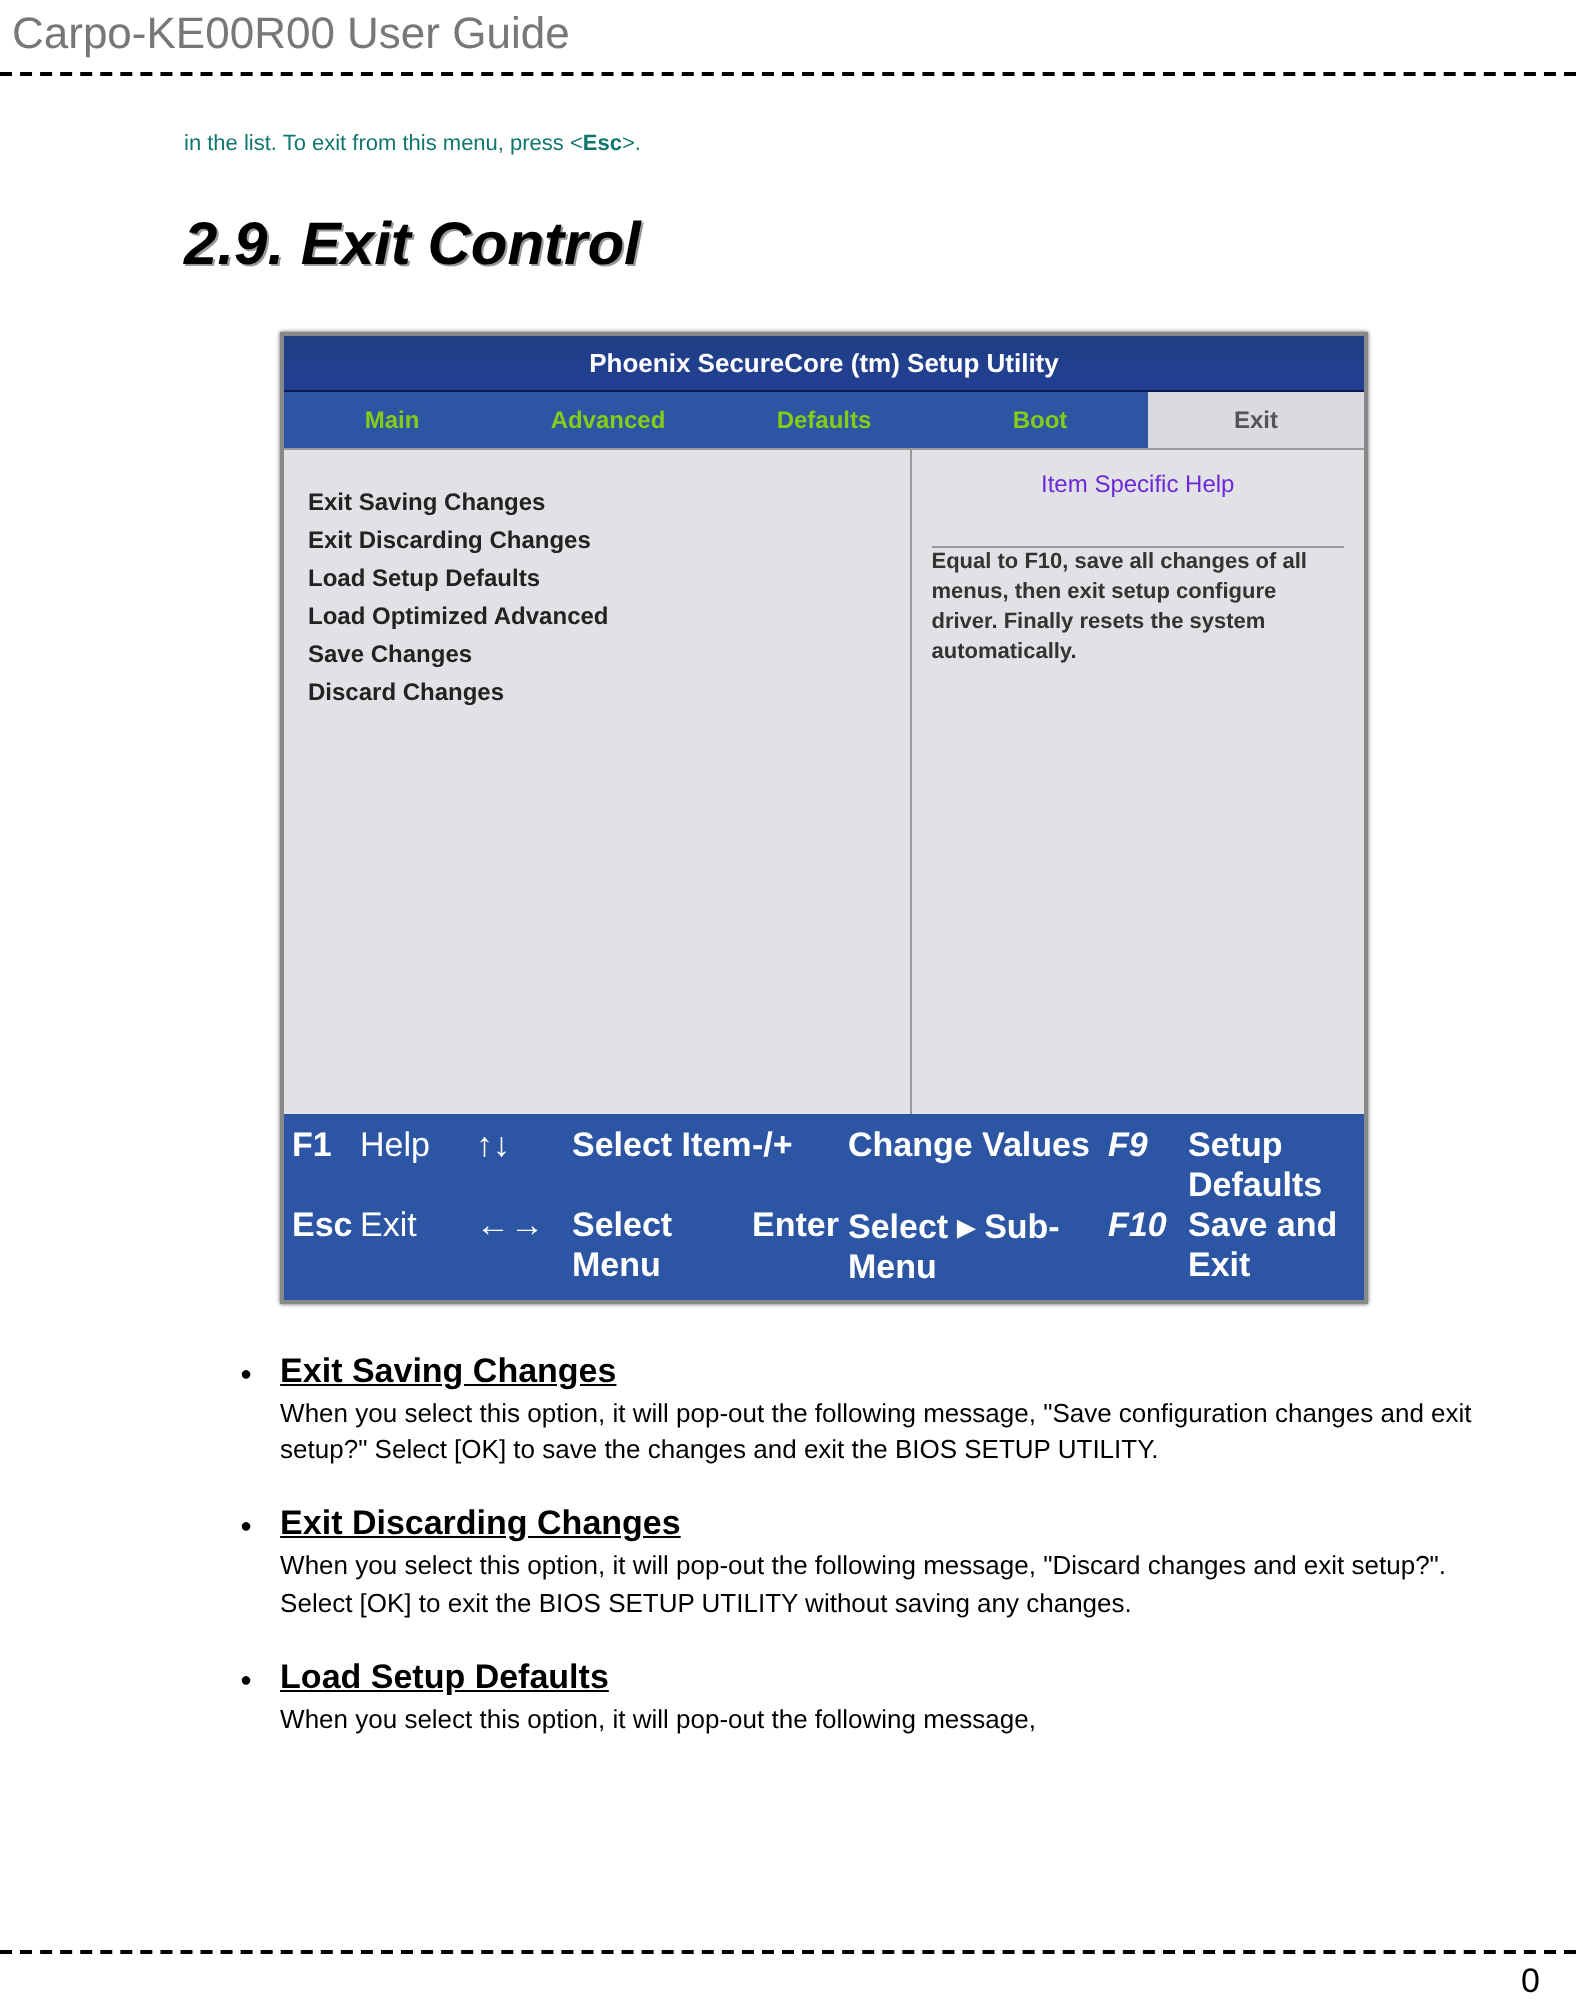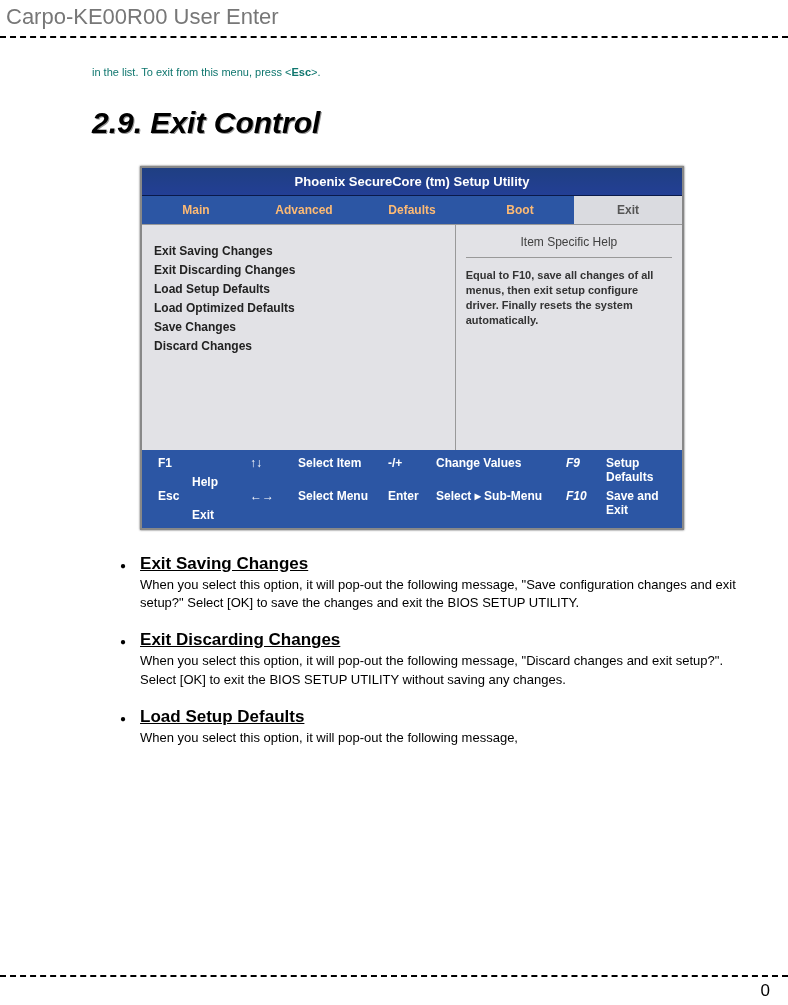--- a/index.html
+++ b/index.html
@@ -27,21 +27,21 @@
     font-family: Arial, sans-serif;
     font-style: italic;
     font-weight: bold;
     font-size: 30px;
     color: #000;
     margin: 28px 0 0 92px;
     text-shadow: 1px 1px 0 #999;
   }
   .bios-frame {
     width: 544px;
-    height: 364px;
+    height: 486px;
     margin: 26px auto 0 140px;
     border: 2px solid #888;
     background: #e2e2e6;
     box-shadow: 0 0 2px #555;
     display: flex;
     flex-direction: column;
   }
   .bios-titlebar {
     background: linear-gradient(#1f3f82,#233f95);
     color: #fff;
@@ -49,21 +49,21 @@
     text-align: center;
     font-size: 13px;
     padding: 6px 0;
     border-bottom: 1px solid #0a1a4a;
   }
   .bios-tabs {
     display: flex;
     background: #2c56a4;
   }
   .bios-tab {
-    color: #fdba74;
+    color: #84cc16;
     font-size: 12px;
     font-weight: bold;
     padding: 7px 0;
     text-align: center;
     flex: 1;
   }
   .bios-tab.active {
     background: #dadbe0;
     color: #555;
   }
@@ -84,42 +84,41 @@
   }
   .bios-item {
     font-size: 12px;
     font-weight: bold;
     color: #222;
     margin: 5px 0;
   }
   .help-title {
     font-size: 12px;
     text-align: center;
-    color: #404040;
-    padding-bottom: 8px;
+    color: #6d28d9;
+    padding-bottom: 24px;
     border-bottom: 1px solid #999;
-    margin-bottom: 10px;
   }
   .help-body {
     font-size: 11px;
     font-weight: bold;
     color: #333;
     line-height: 1.35;
   }
   .bios-footer {
     background: #2c56a4;
     display: flex;
     flex-wrap: wrap;
-    padding: 6px 16px;
-    font-size: 12px;
+    padding: 6px 4px;
+    font-size: 17px;
     color: #fff;
   }
   .foot-row { display: flex; width: 100%; gap: 0; }
   .foot-key { width: 34px; font-weight: bold; }
-  .foot-lbl { width: 58px; font-weight: bold; margin-top: 19px; }
+  .foot-lbl { width: 58px; font-weight: normal; }
   .foot-sym { width: 48px; font-weight: bold; }
   .foot-act { width: 130px; font-weight: bold; }
   .foot-fkey { width: 40px; font-weight: bold; font-style: italic; }
   .foot-fact { flex:1; font-weight: bold; }
   .bullets {
     margin: 24px 0 0 120px;
     width: 620px;
   }
   .bullet-block { margin-bottom: 18px; display:flex; }
   .bullet-dot {
@@ -149,21 +148,21 @@
   .page-number {
     position: absolute;
     right: 18px;
     bottom: 4px;
     font-size: 17px;
   }
 </style>
 </head>
 <body>
 
-<div class="page-header">Carpo-KE00R00  User  Enter</div>
+<div class="page-header">Carpo-KE00R00  User  Guide</div>
 
 <p class="intro-text">
   <span>in the list. To exit from this menu, press &lt;</span><span class="bold">Esc</span><span>&gt;.</span>
 </p>
 
 <h2 class="section-heading">2.9. Exit Control</h2>
 
 <div class="bios-frame">
   <div class="bios-titlebar">Phoenix SecureCore (tm) Setup Utility</div>
   <div class="bios-tabs">
@@ -171,21 +170,21 @@
     <div class="bios-tab">Advanced</div>
     <div class="bios-tab">Defaults</div>
     <div class="bios-tab">Boot</div>
     <div class="bios-tab active">Exit</div>
   </div>
   <div class="bios-body">
     <div class="bios-left">
       <div class="bios-item">Exit Saving Changes</div>
       <div class="bios-item">Exit Discarding Changes</div>
       <div class="bios-item">Load Setup Defaults</div>
-      <div class="bios-item">Load Optimized Defaults</div>
+      <div class="bios-item">Load Optimized Advanced</div>
       <div class="bios-item">Save Changes</div>
       <div class="bios-item">Discard Changes</div>
     </div>
     <div class="bios-right">
       <div class="help-title">Item Specific Help</div>
       <div class="help-body">Equal to F10, save all changes of all menus, then exit setup configure driver. Finally resets the system automatically.</div>
     </div>
   </div>
   <div class="bios-footer">
     <div class="foot-row">

